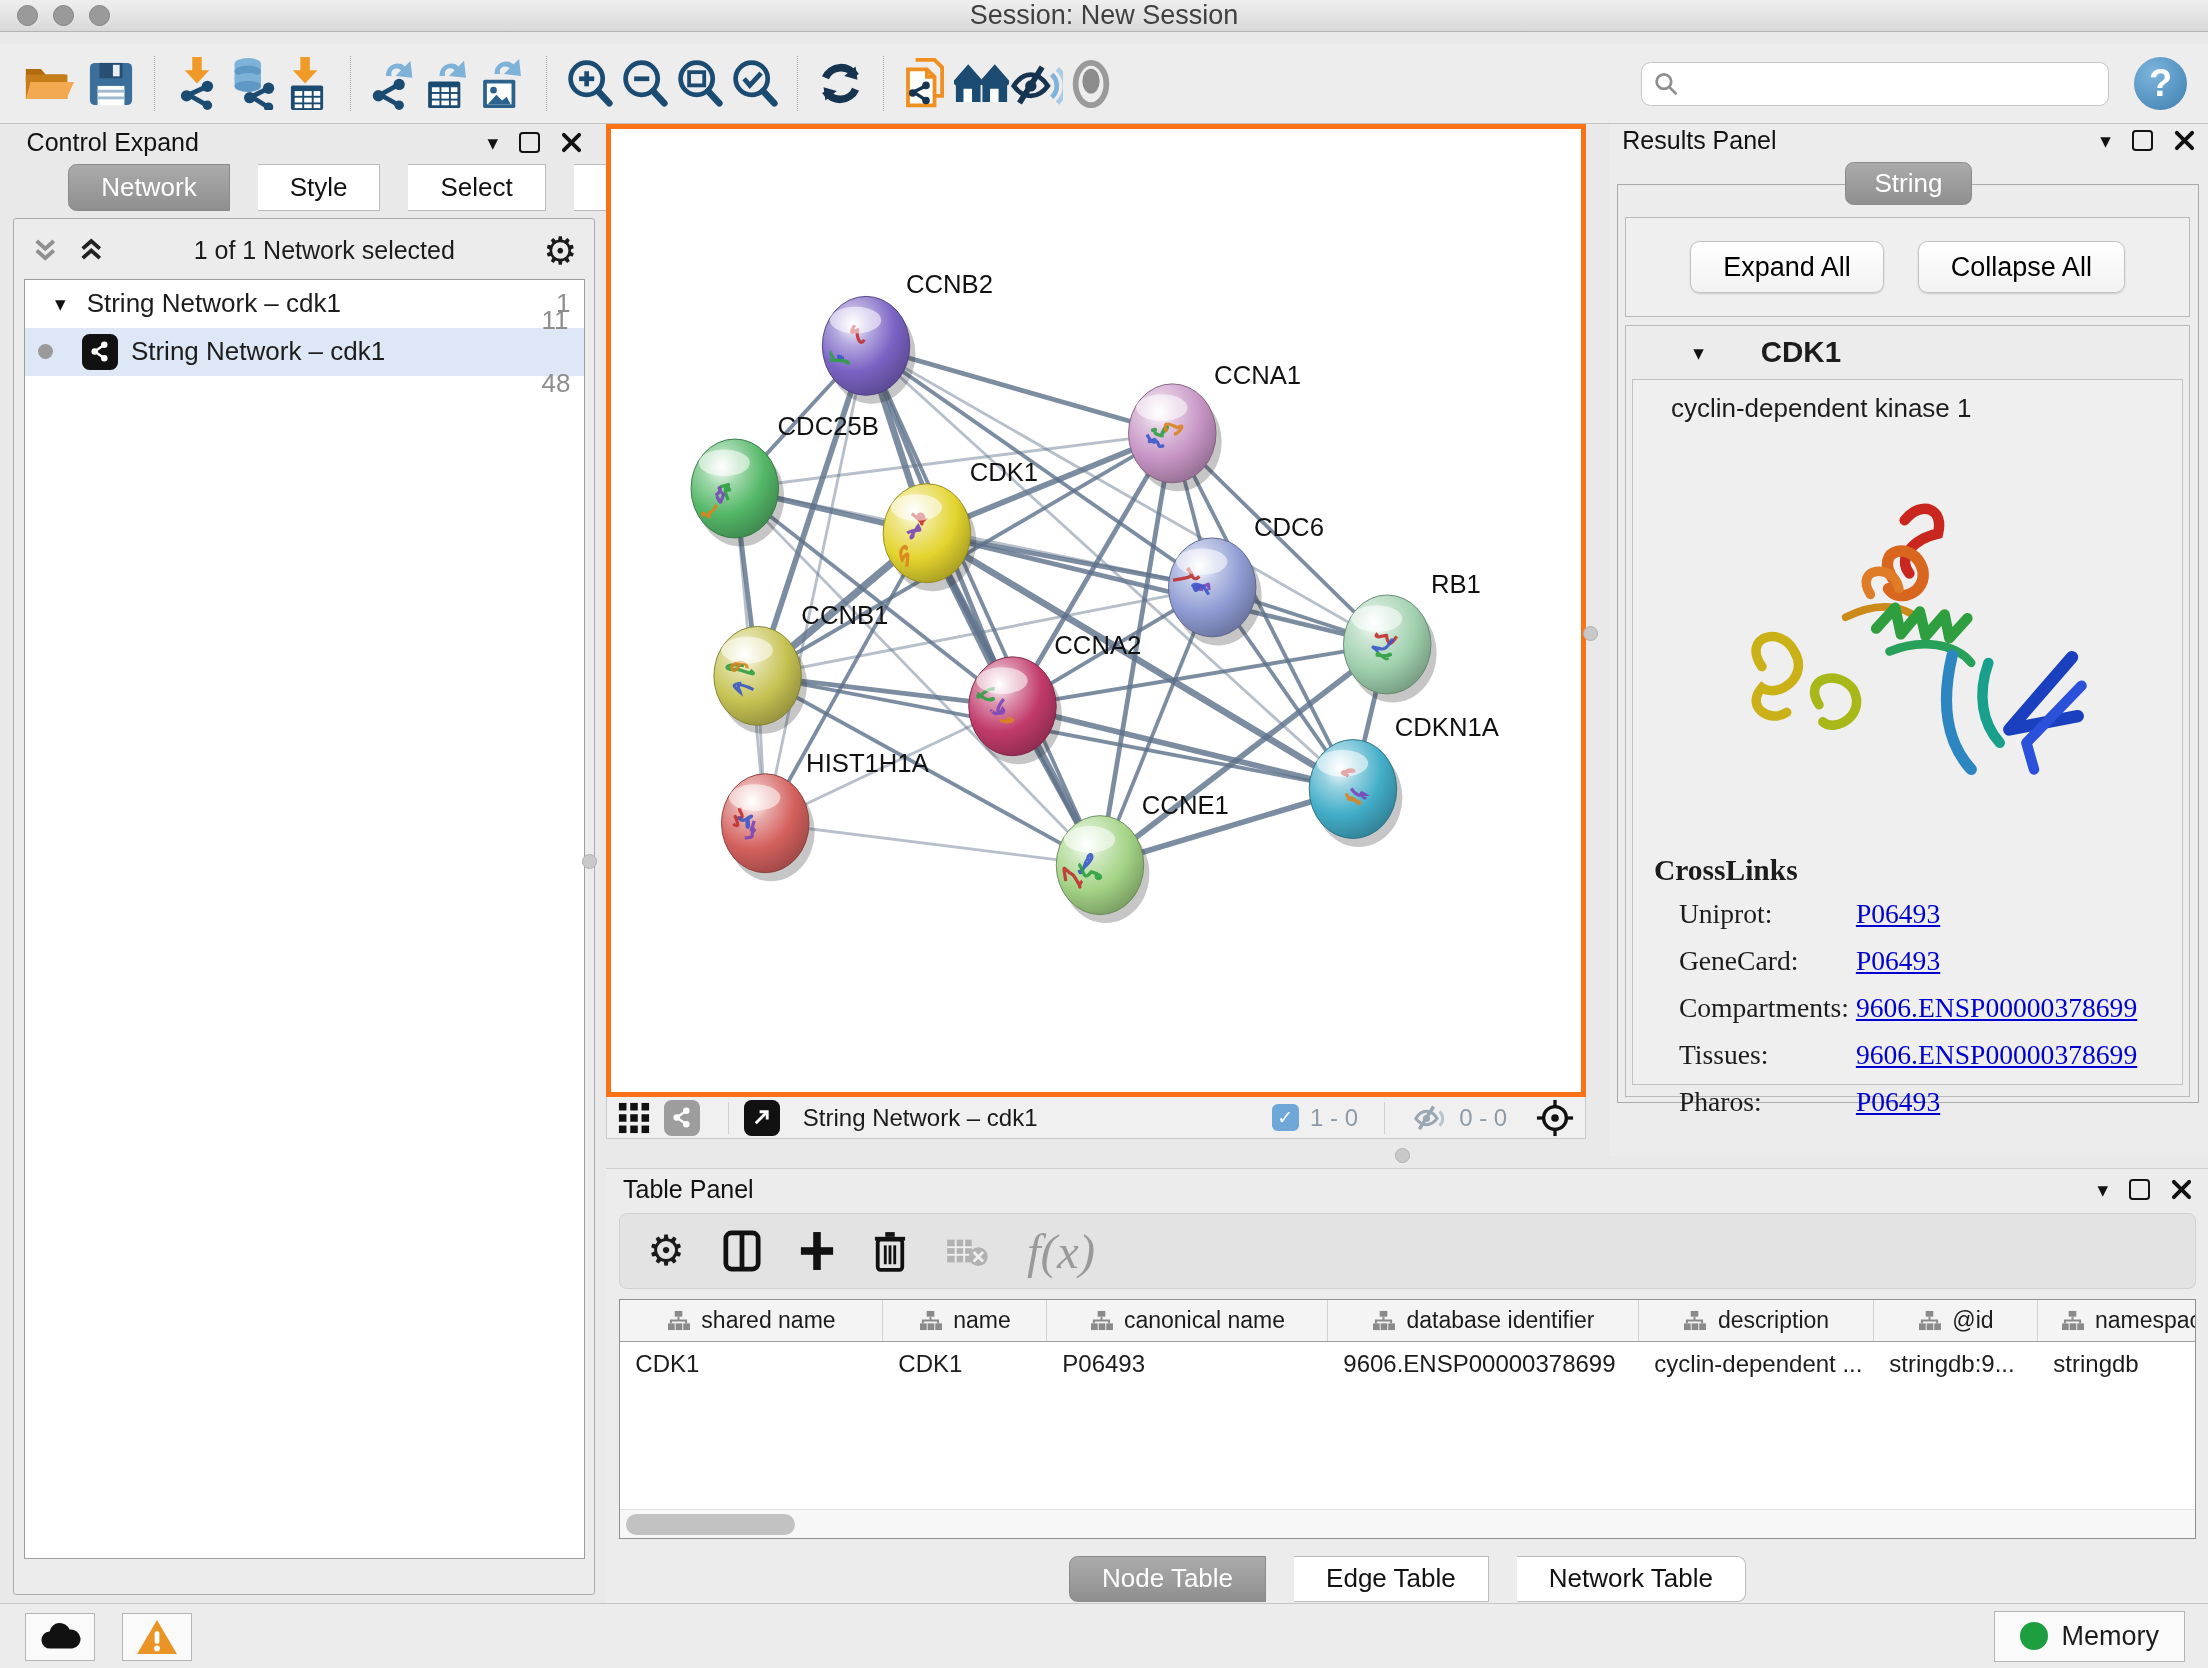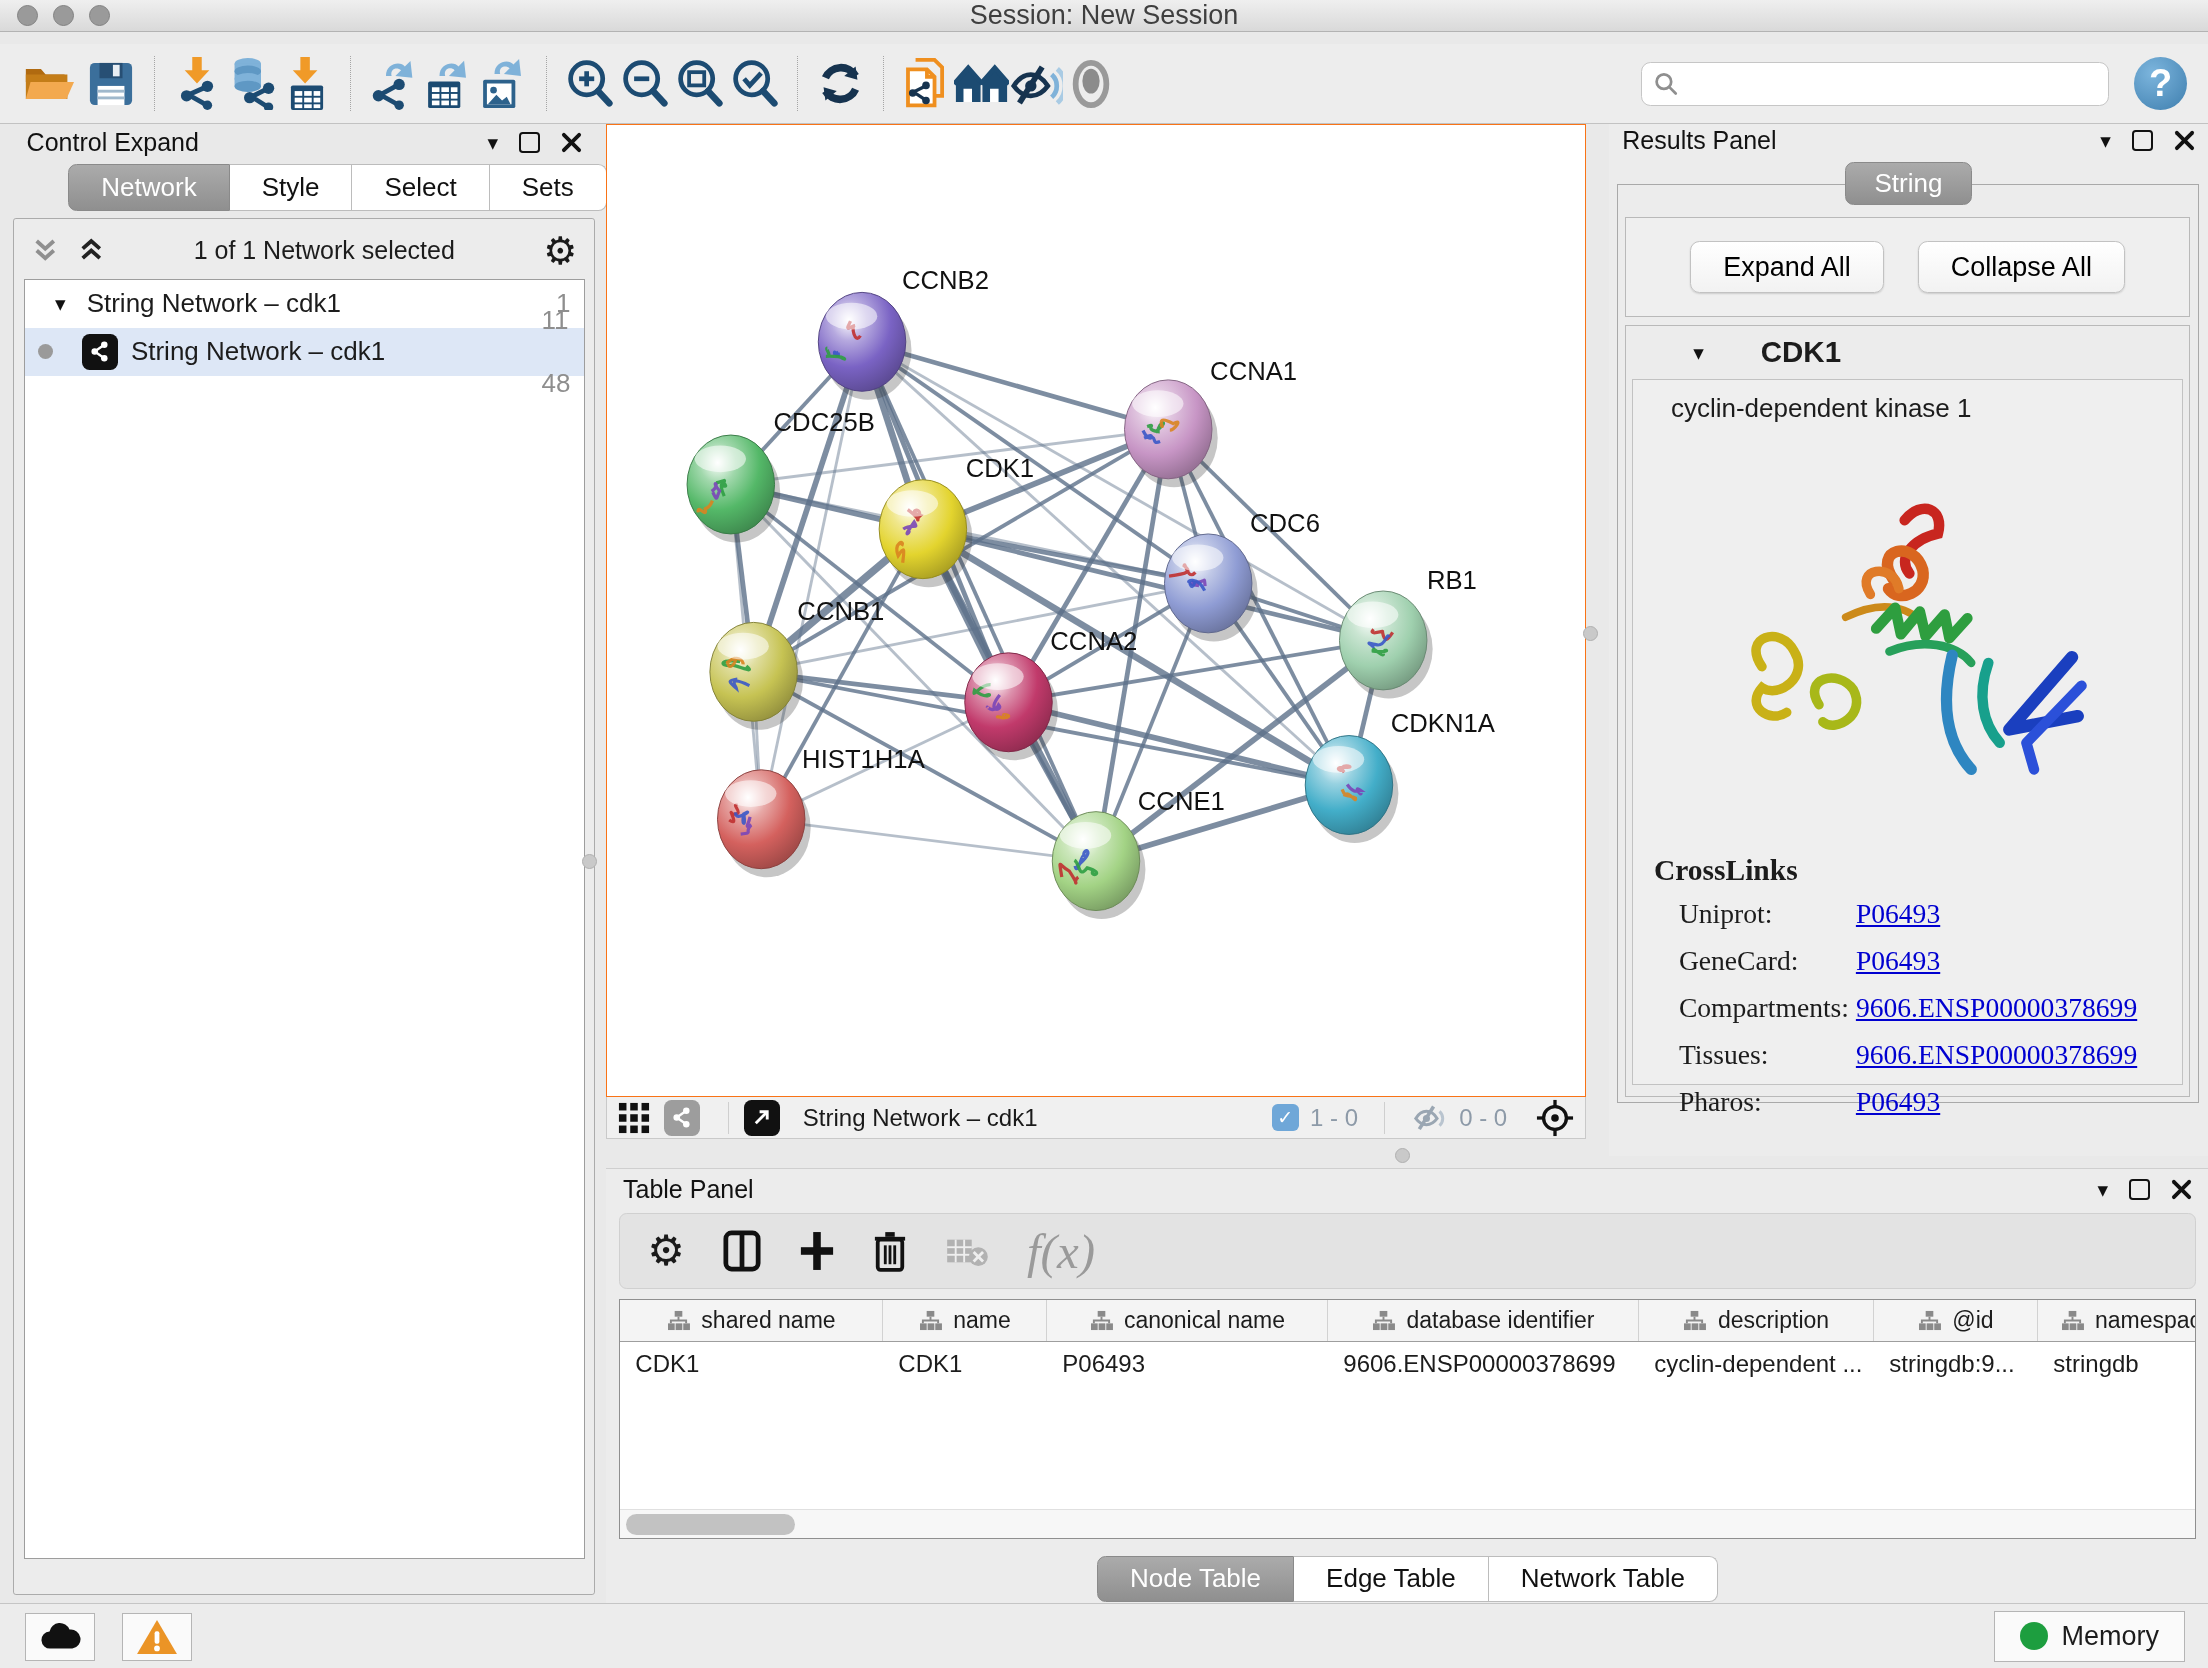--- a/index.html
+++ b/index.html
@@ -28,21 +28,21 @@
   .helpbtn { margin-left:25px; width:53px; height:53px; border-radius:50%;
     background:radial-gradient(circle at 35% 30%, #7cb5dd, #3e7eae); color:#fff; font-size:38px; font-weight:bold;
     display:flex; align-items:center; justify-content:center; flex:0 0 auto; }
 
   
   .panel-header { display:flex; align-items:center; font-size:25px; color:#111; }
   .ph-controls { margin-left:auto; display:flex; align-items:center; gap:21px; }
   .tri { font-size:21px; color:#111; line-height:1; }
   .winbox { width:21px; height:21px; border:2.9px solid #111; border-radius:3.8px; }
 
-  .seg { display:flex; }
+  .seg { display:flex;gap:28px; }
   .seg .tab { font-size:26px; padding:6.7px 32px; background:#fff; border:1px solid #bcbcbc; border-left:none;
     color:#111; display:flex; align-items:center; justify-content:center; }
   .seg .tab:first-child { border-left:1px solid #bcbcbc; border-radius:8.6px 0 0 8.6px; }
   .seg .tab:last-child { border-radius:0 8.6px 8.6px 0; }
   .seg .tab.sel { background:linear-gradient(#ababab,#8f8f8f); color:#fff; border-color:#8a8a8a; }
 
   
   .control-panel { position:absolute; left:13.3px; top:126px; width:582px; height:1469px; }
   .cp-header { padding:1.9px 13.3px 7.6px 13.3px; }
   .cp-tabs { margin-left:55px; }
@@ -52,21 +52,21 @@
   .gear { font-size:38px; color:#1a1a1a; line-height:1; font-family:"DejaVu Sans",sans-serif; }
   .cp-tree { margin-top:5.7px; background:#fff; border:1px solid #9d9d9d; height:1280px; overflow:hidden; }
   .tree-row { display:flex; align-items:center; height:48px; font-size:26px; padding:0 13.3px; }
   .tree-row .count { margin-left:auto; color:#8e8e8e; }
   .tree-row.selected { background:#dde7f6; }
   .dot { width:15px; height:15px; border-radius:50%; background:#9a9a9a; margin-right:28.5px; }
   .share-badge { width:36px; height:36px; background:#111; border-radius:7.6px; display:flex; align-items:center; justify-content:center; margin-right:13.3px; }
   .nums { margin-left:auto; display:flex; gap:32px; color:#8e8e8e;flex-direction:column; }
 
   
-  .netview { position:absolute; left:606px; top:124px; width:980px; height:973px; background:#fff; border:1px solid #f97316; }
+  .netview { position:absolute; left:606px; top:124px; width:980px; height:973px; background:#fff; border:5px solid #f97316; }
   .net-toolbar { position:absolute; left:606px; top:1097px; width:980px; height:42px; background:#f0f0f0;
     border:1px solid #c9c9c9; border-top:none; display:flex; align-items:center; padding:0 11.4px; font-size:24px; }
   .nt-divider { width:0; height:32px; border-left:1px solid #cfcfcf; margin:0 15px; }
   .nt-title { margin-left:9.5px; color:#1a1a1a; }
   .nt-right { margin-left:auto; display:flex; align-items:center; gap:11.4px; color:#8d9aa8; }
   .chk { width:27px; height:27px; background:#6fa7d8; border-radius:5.7px; display:flex; align-items:center; justify-content:center;
     color:#fff; font-size:19px; font-weight:bold; }
   .splitter-dot { position:absolute; width:15px; height:15px; border-radius:50%; background:#c9c9c9; border:1px solid #b0b0b0; }
 
   

